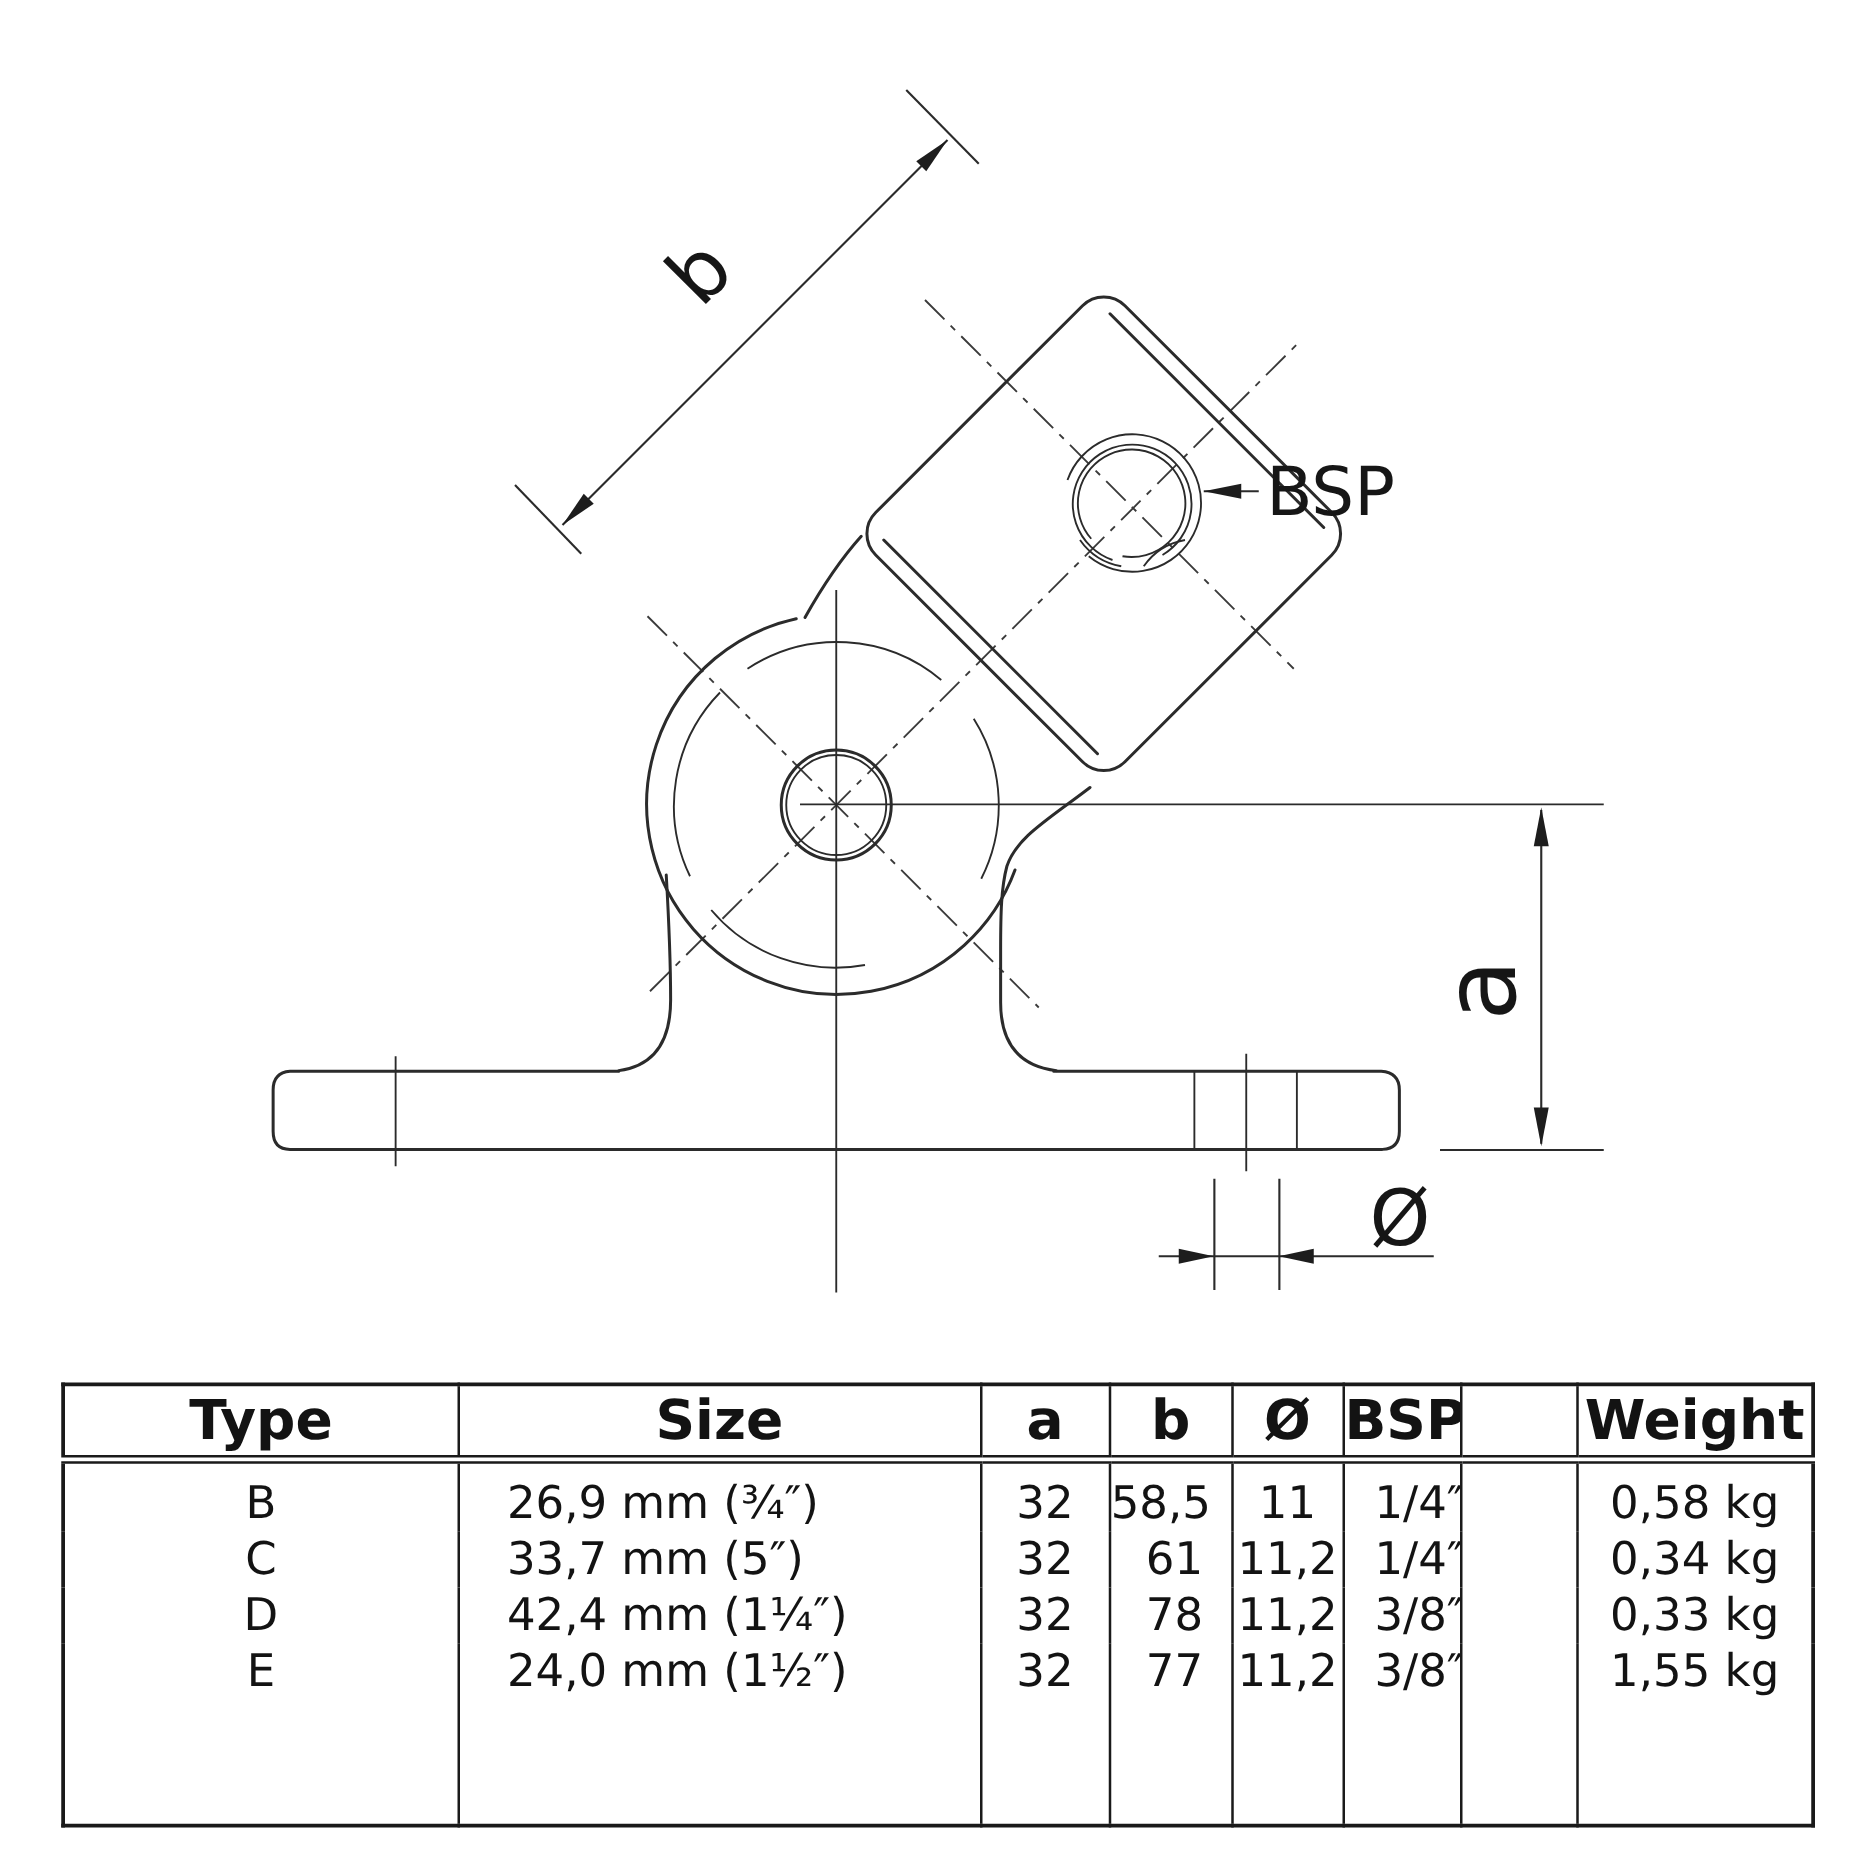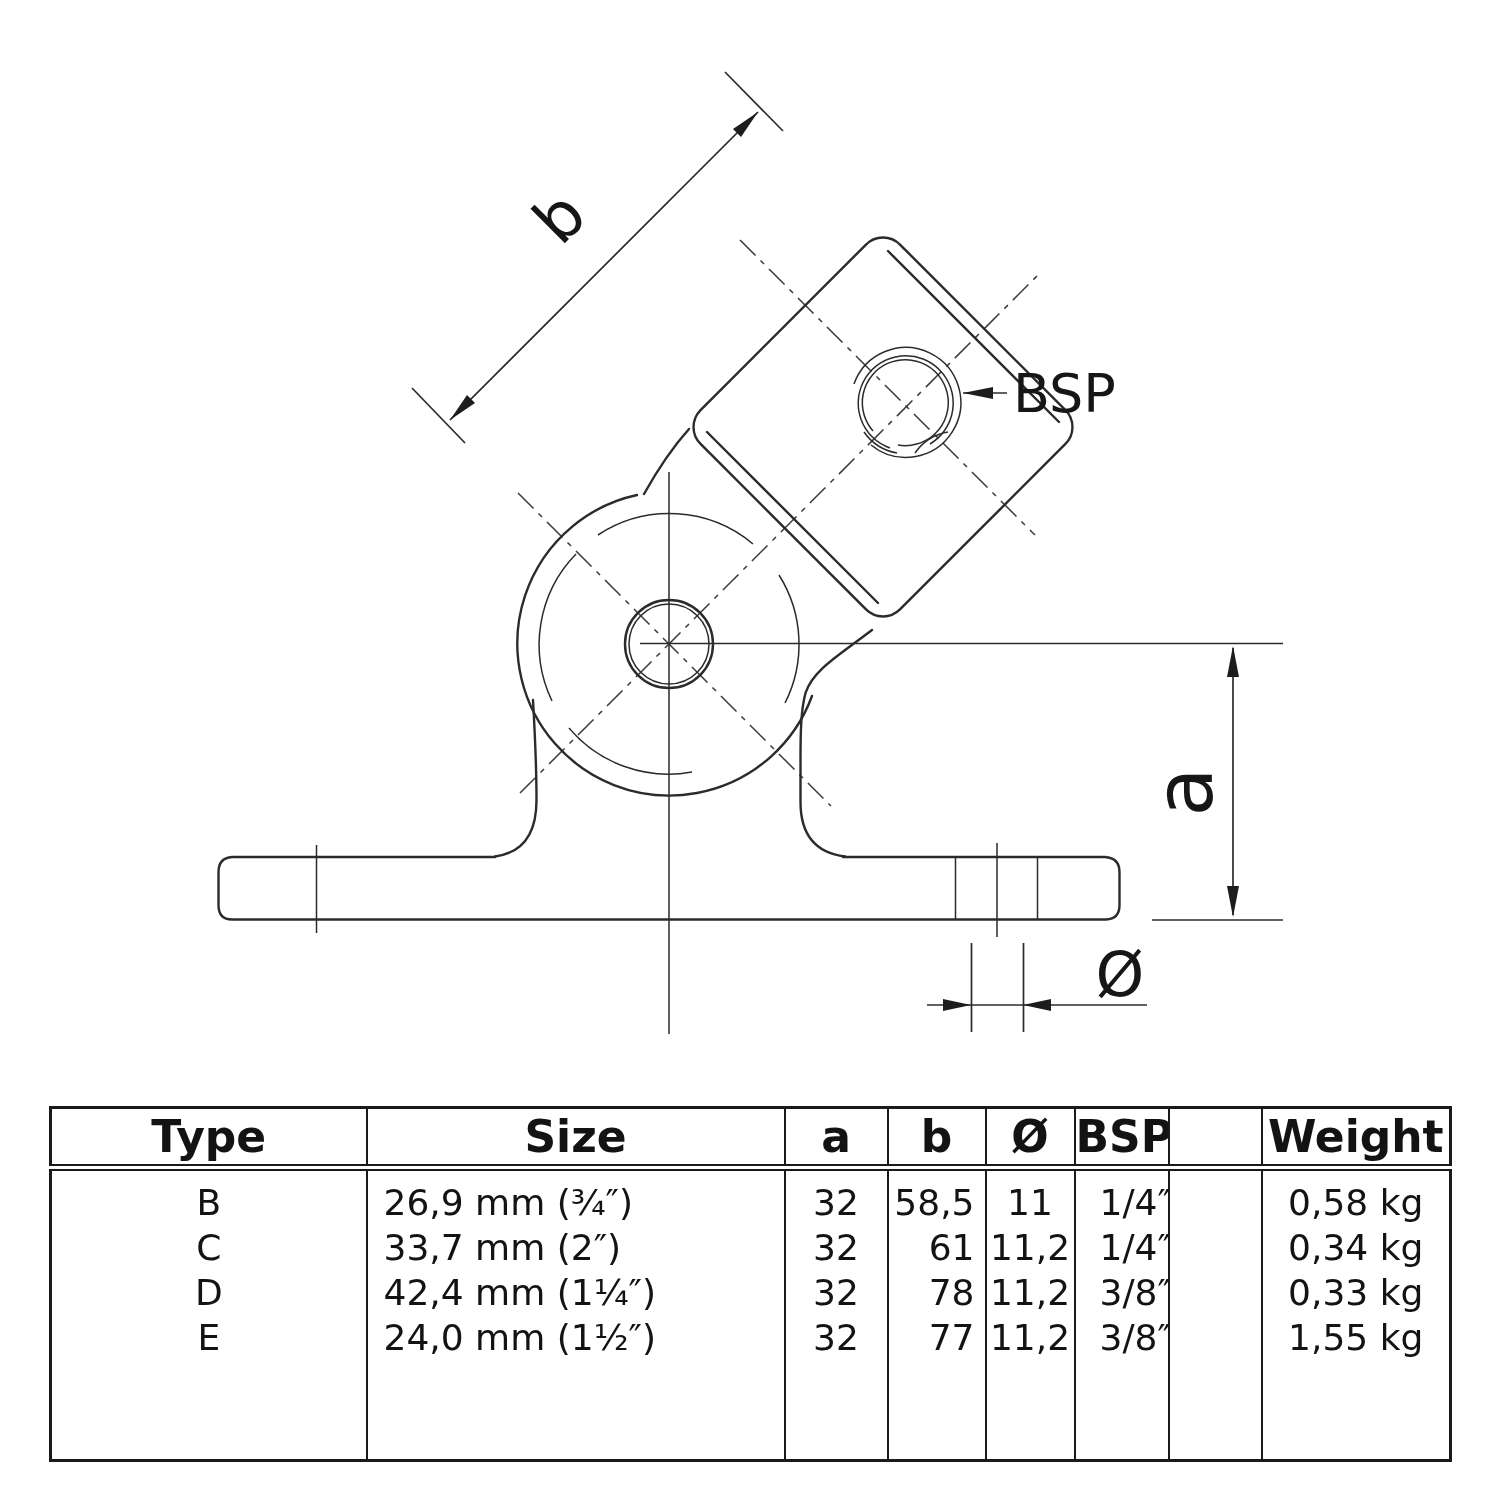--- a/index.html
+++ b/index.html
@@ -16,22 +16,22 @@
   #spec{position:absolute;left:49px;top:1106px;width:1400px;border-collapse:collapse;
         table-layout:fixed;color:#131313;font-size:36px;border-radius:14px;}
   #spec, #spec *{box-sizing:border-box;}
   #spec{border:3px solid #1a1a1a;}
   #spec th, #spec td{border-left:2px solid #1a1a1a;border-right:2px solid #1a1a1a;
         padding:0;overflow:hidden;white-space:nowrap;}
   #spec thead th{height:60px;font-size:44px;font-weight:bold;vertical-align:middle;
         border-bottom:7px double #1a1a1a;text-align:center;}
   #spec tbody td{height:45px;line-height:45px;vertical-align:top;text-align:center;}
   #spec tbody tr:first-child td{padding-top:9px;}
-  #spec td.c-size{text-align:left;padding-left:16px;}
-  #spec td.c-b{text-align:right;padding-right:10px;}
+  #spec td.c-size{text-align:left;padding-left:38px;}
+  #spec td.c-b{text-align:right;padding-right:22px;}
   #spec td.c-bsp{text-align:left;padding-left:24px;}
   #spec tr.filler td{height:100px;}
 </style>
 </head>
 <body>
 
 <div id="canvas">
 
   <svg id="drawing" width="1501" height="1501" viewBox="0 0 1501 1501">
 
@@ -142,21 +142,21 @@
         <td class="c-size">26,9 mm (¾″)</td>
         <td class="c-a">32</td>
         <td class="c-b">58,5</td>
         <td class="c-dia">11</td>
         <td class="c-bsp">1/4″</td>
         <td class="c-spacer"></td>
         <td class="c-weight">0,58 kg</td>
       </tr>
         <tr>
         <td class="c-type">C</td>
-        <td class="c-size">33,7 mm (2″)</td>
+        <td class="c-size">33,7 mm (5″)</td>
         <td class="c-a">32</td>
         <td class="c-b">61</td>
         <td class="c-dia">11,2</td>
         <td class="c-bsp">1/4″</td>
         <td class="c-spacer"></td>
         <td class="c-weight">0,34 kg</td>
       </tr>
         <tr>
         <td class="c-type">D</td>
         <td class="c-size">42,4 mm (1¼″)</td>

